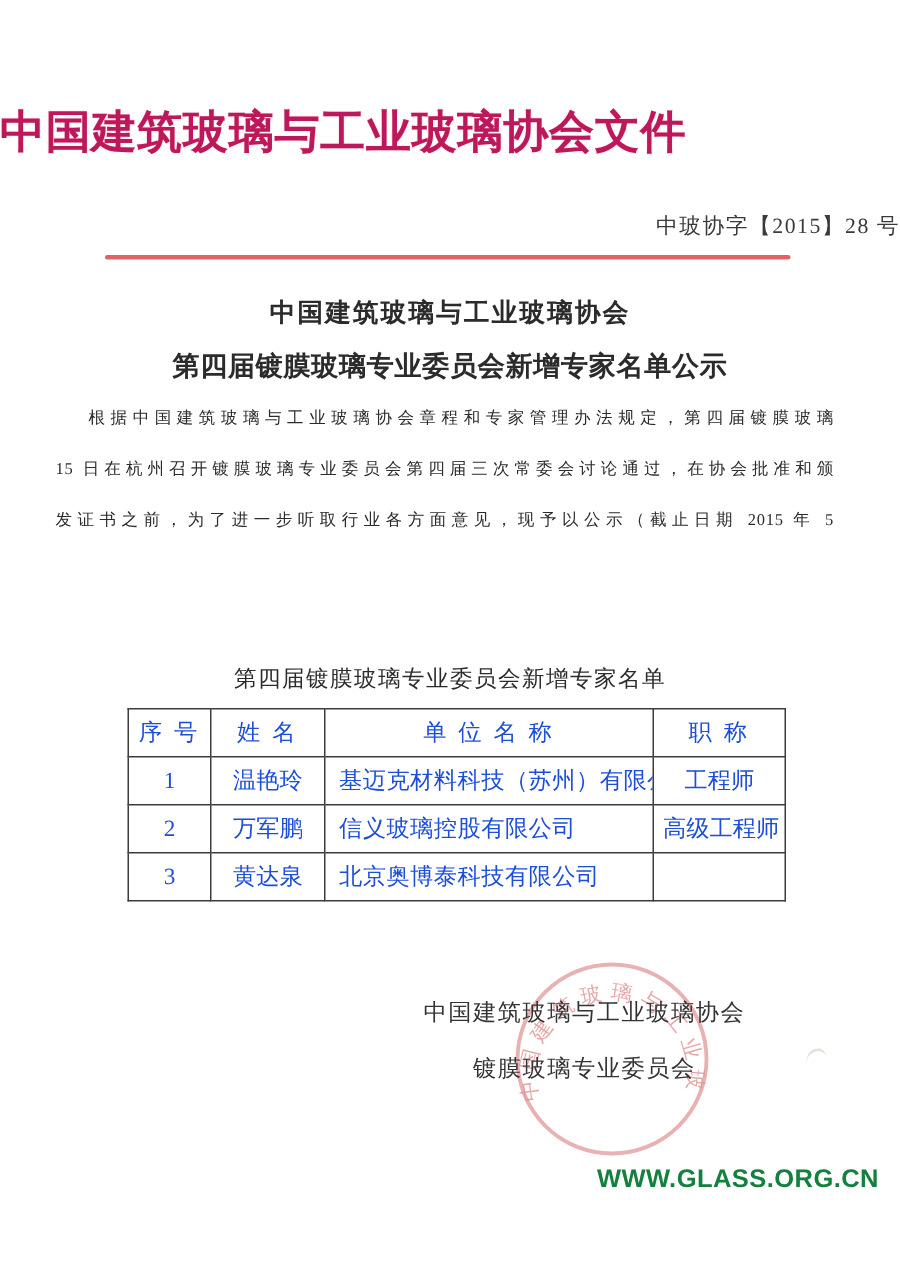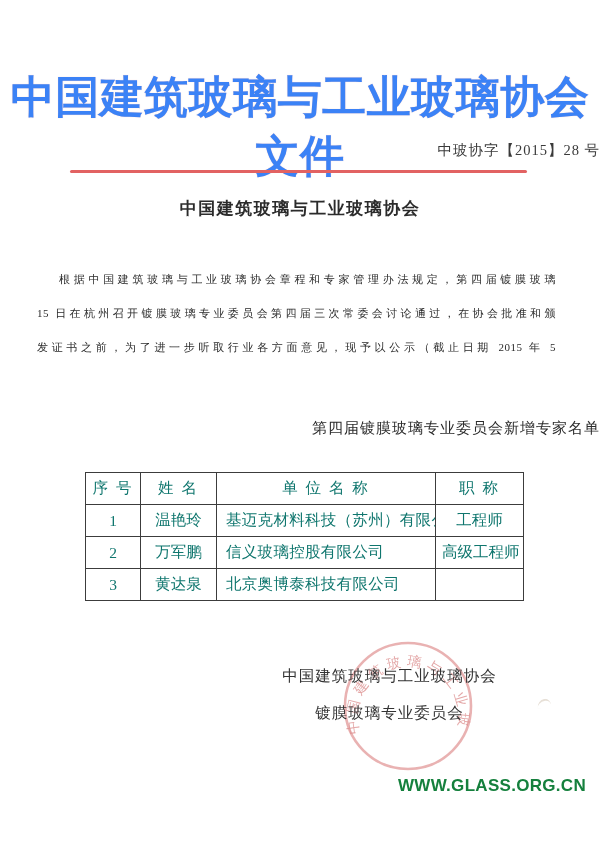--- a/index.html
+++ b/index.html
@@ -4,22 +4,22 @@
 <style>
   html,body{margin:0;padding:0;background:#ffffff;}
   .page{
     position:relative;width:600px;height:846px;margin:0 auto;
     background:#ffffff;overflow:hidden;
     font-family:"Liberation Serif","DejaVu Serif",serif;
     color:#2b2b2b;
   }
   .header-title{
     position:absolute;top:68px;left:0;width:100%;
-    text-align:center;font-size:44px;font-weight:700;
-    color:#3b82f6;letter-spacing:0.5px;
+    font-size:30px;font-weight:700;
+    color:#be185d;letter-spacing:0.5px;
     text-shadow:0 0 1px rgba(227,87,80,0.35);
   }
   .doc-number{
     position:absolute;top:141px;left:0;width:100%;
     text-align:right;font-size:14.5px;color:#3a3a3a;letter-spacing:1px;
   }
   .red-rule{
     position:absolute;top:170px;left:70px;width:457px;height:3px;
     background:#e26262;border-radius:2px;
   }
@@ -32,26 +32,26 @@
     text-align:center;font-size:18px;font-weight:600;letter-spacing:0.5px;
   }
   .body-text{
     position:absolute;top:262px;left:37px;width:519px;
     font-size:11px;line-height:34px;letter-spacing:0.5px;
   }
   .body-text .bl{white-space:nowrap;}
   .body-text .jl{text-align:justify;text-align-last:justify;white-space:normal;}
   .body-text .indent{text-indent:2em;}
   .table-caption{
-    position:absolute;top:419px;left:0;width:100%;
-    text-align:right;font-size:15px;letter-spacing:1px;
+    position:absolute;top:443px;left:0;width:100%;
+    text-align:center;font-size:15px;letter-spacing:1px;
   }
   table.experts{
     position:absolute;top:472px;left:85px;width:438px;
-    border-collapse:collapse;font-size:15.5px;color:#0f766e;
+    border-collapse:collapse;font-size:15.5px;color:#1d4ed8;
     table-layout:fixed;
   }
   table.experts th,table.experts td{
     border:1.8px solid #3c3c3c;height:31px;padding:0 6px;
     font-weight:400;text-align:center;overflow:hidden;white-space:nowrap;
   }
   table.experts col.c1{width:55px;}
   table.experts col.c2{width:76px;}
   table.experts col.c3{width:219px;}
   table.experts col.c4{width:88px;}
@@ -84,20 +84,21 @@
 <div class="page">
 
   <div class="header-title">中国建筑玻璃与工业玻璃协会文件</div>
 
   <div class="doc-number">中玻协字【2015】28 号</div>
 
   <div class="red-rule"></div>
 
   <div class="title1">中国建筑玻璃与工业玻璃协会</div>
 
+  <div class="title2">第四届镀膜玻璃专业委员会新增专家名单公示</div>
 
   <div class="body-text">
     <div class="bl jl indent">根据中国建筑玻璃与工业玻璃协会章程和专家管理办法规定，第四届镀膜玻璃</div>
     <div class="bl jl">15 日在杭州召开镀膜玻璃专业委员会第四届三次常委会讨论通过，在协会批准和颁</div>
     <div class="bl jl">发证书之前，为了进一步听取行业各方面意见，现予以公示（截止日期 2015 年 5</div>
   </div>
 
   <div class="table-caption">第四届镀膜玻璃专业委员会新增专家名单</div>
 
   <table class="experts">

